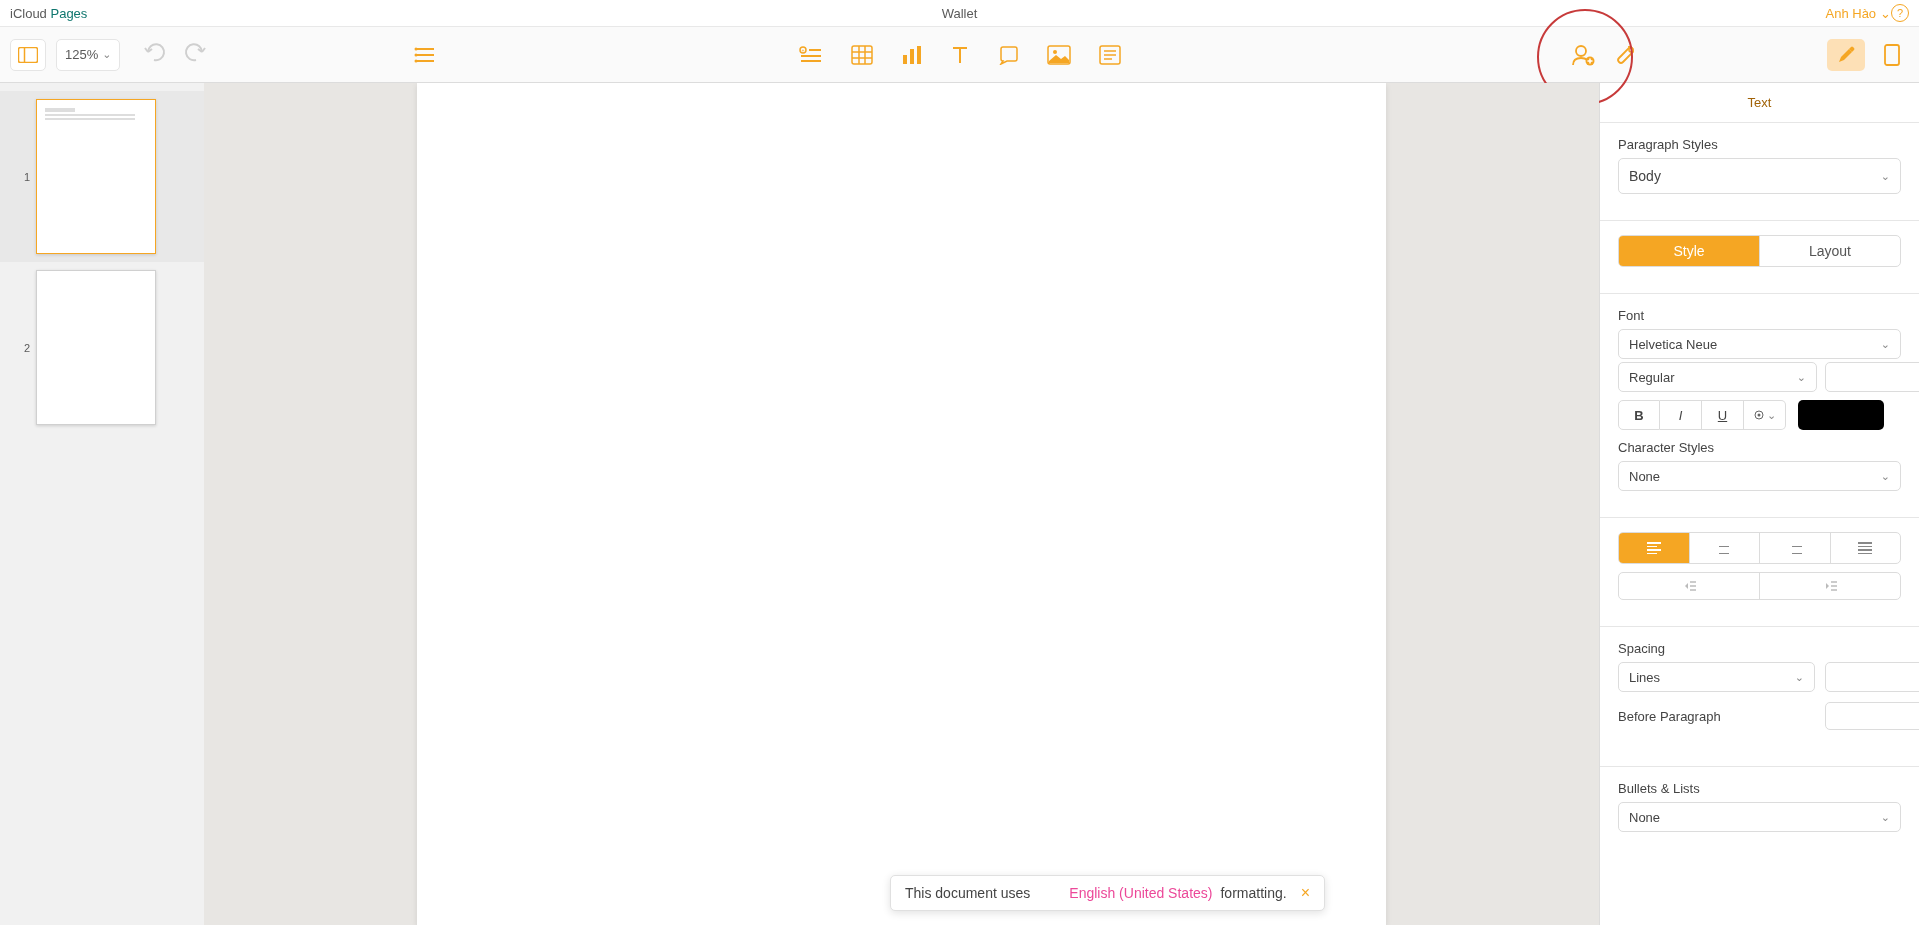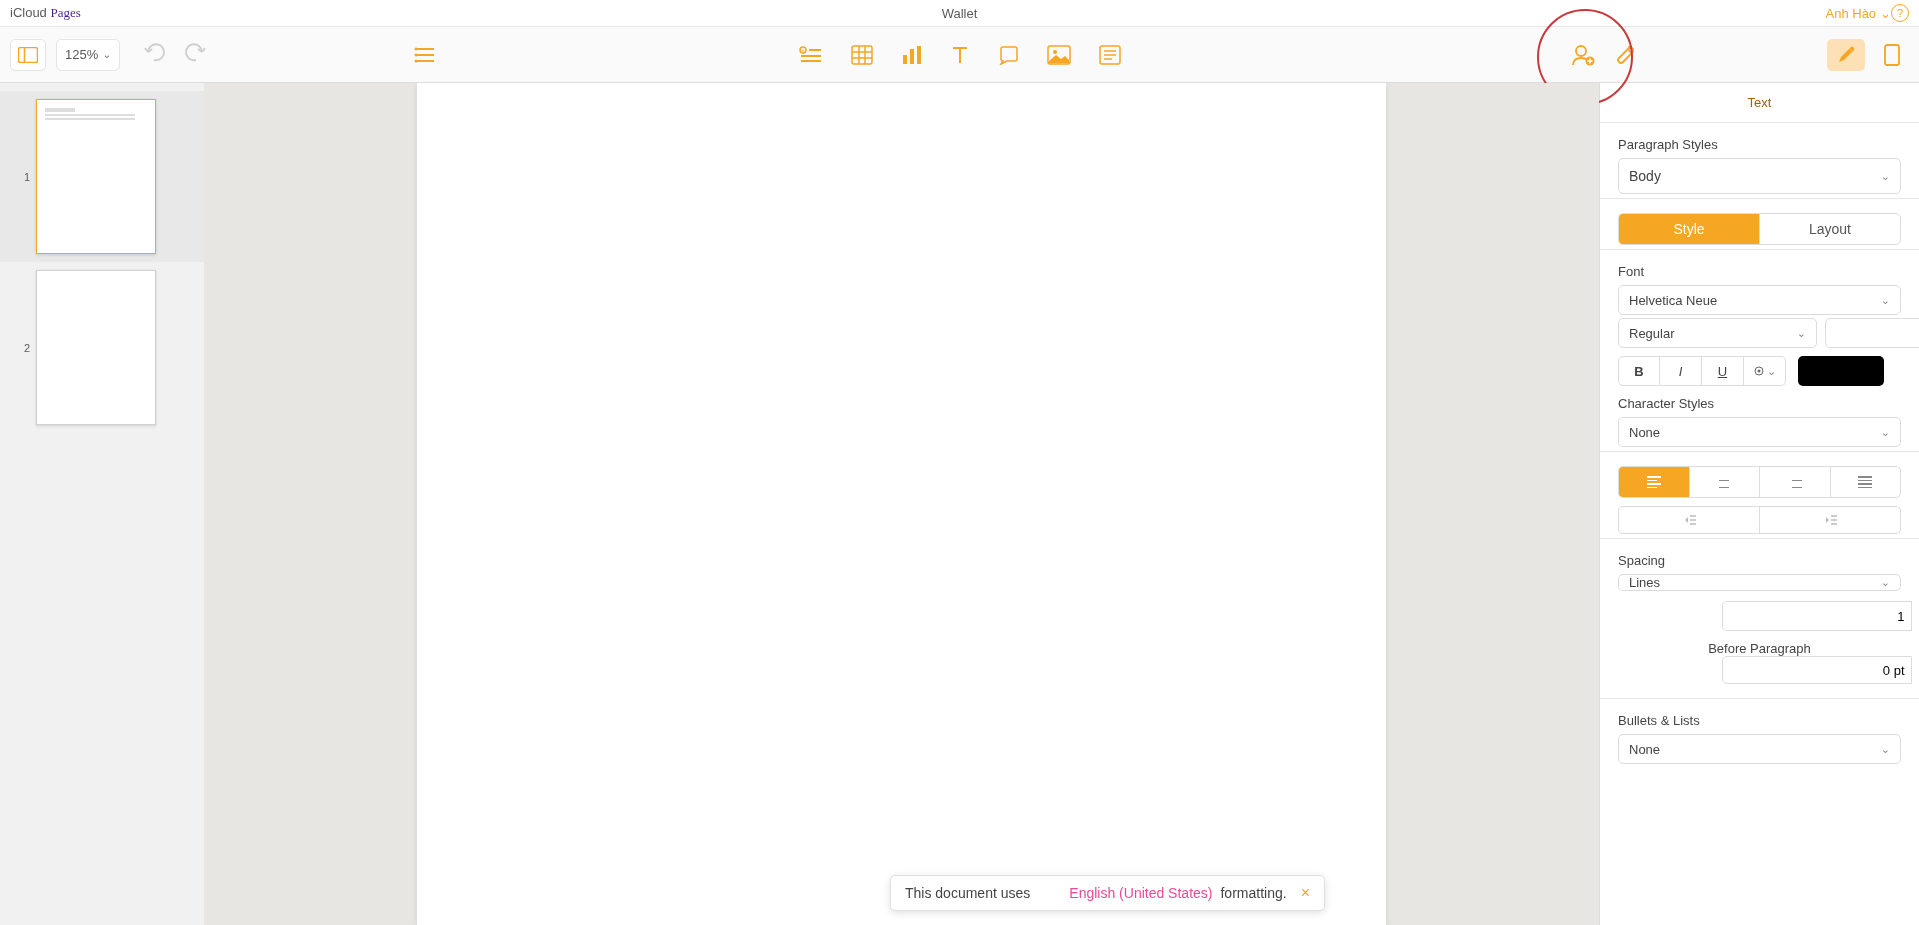--- a/index.html
+++ b/index.html
@@ -2,21 +2,21 @@
 <html><head>
 <meta charset="utf-8">
 <style>
 * { margin: 0; padding: 0; box-sizing: border-box; font-family: -apple-system, BlinkMacSystemFont, "Helvetica Neue", Arial, sans-serif; }
 body { width: 1919px; height: 925px; background: #fff; overflow: hidden; position: relative; }
 
 
 .titlebar { height: 27px; border-bottom: 1px solid #e8e8e8; display: flex; align-items: center; padding: 0 10px; position: relative; }
 .brand { font-size: 13px; font-weight: 500; }
 .brand-icloud { color: #5a5a5a; }
-.brand-pages { color: #4c1d95; font-family: Liberation Serif, serif; }
+.brand-pages { color: #0f766e; }
 .doc-title { position: absolute; left: 50%; transform: translateX(-50%); font-size: 13px; color: #5a5a5a; font-weight: 500; }
 .title-right { margin-left: auto; display: flex; align-items: center; }
 .user { color: #f5a623; font-size: 13px; display: flex; align-items: center; gap: 4px; cursor: pointer; }
 .help-circle { width: 18px; height: 18px; border: 1.5px solid #f5a623; border-radius: 50%; display: flex; align-items: center; justify-content: center; color: #f5a623; font-size: 11px; cursor: pointer; }
 
 
 .toolbar { height: 56px; border-bottom: 1px solid #dcdcdc; display: flex; align-items: center; padding: 0 10px; position: relative; background: #fafafa; }
 .tb-left { display: flex; align-items: center; gap: 10px; }
 .tb-btn { height: 32px; border: 1px solid #e5e5e5; border-radius: 5px; background: #fff; display: flex; align-items: center; justify-content: center; cursor: pointer; color: #f5a623; }
 .view-btn { width: 36px; }
@@ -49,21 +49,21 @@
 .canvas { flex: 1; background: #e8e6e3; position: relative; overflow: hidden; }
 .canvas-inner { position: absolute; inset: 0; overflow-y: scroll; }
 .page { background: #fff; width: 969px; margin: 0 auto; height: 100%; box-shadow: 0 2px 6px rgba(0,0,0,.1); }
 .canvas-inner::-webkit-scrollbar { width: 14px; }
 .canvas-inner::-webkit-scrollbar-track { background: #e8e6e3; }
 .canvas-inner::-webkit-scrollbar-thumb { background: #c0beb9; border-radius: 7px; border: 3px solid #e8e6e3; }
 
 
 .inspector { width: 320px; border-left: 1px solid #dcdcdc; background: #fff; overflow-y: auto; font-size: 13px; color: #444; }
 .insp-header { text-align: center; padding: 12px 0; border-bottom: 1px solid #e6e6e6; font-size: 13px; color: #a16207; }
-.section { padding: 14px 18px 4px; border-bottom: 1px solid #e6e6e6; }
+.section { padding: 14px 18px 26px; border-bottom: 1px solid #e6e6e6; }
 .section-label { font-size: 13px; color: #444; margin-bottom: 6px; display: block; }
 .select-box { width: 100%; height: 36px; border: 1px solid #dcdcdc; border-radius: 5px; background: #fff; display: flex; align-items: center; justify-content: space-between; padding: 0 10px; font-size: 14px; cursor: pointer; color: #444; }
 .select-box.sm { height: 30px; font-size: 13px; }
 .chev { color: #888; font-size: 11px; }
 
 .seg { display: flex; width: 100%; border: 1px solid #dcdcdc; border-radius: 5px; overflow: hidden; }
 .seg-btn { flex: 1; height: 30px; display: flex; align-items: center; justify-content: center; cursor: pointer; font-size: 14px; color: #555; }
 .seg-btn.active { background: #f5a623; color: #fff; }
 .seg-btn:not(:last-child) { border-right: 1px solid #dcdcdc; }
 
@@ -81,25 +81,25 @@
 
 .align-row { display: flex; width: 100%; border: 1px solid #dcdcdc; border-radius: 5px; overflow: hidden; margin-bottom: 8px; }
 .align-btn { flex: 1; height: 30px; display: flex; align-items: center; justify-content: center; cursor: pointer; }
 .align-btn:not(:last-child) { border-right: 1px solid #dcdcdc; }
 .align-btn.active { background: #f5a623; }
 
 .indent-row { display: flex; width: 100%; border: 1px solid #dcdcdc; border-radius: 5px; overflow: hidden; }
 .indent-btn { flex: 1; height: 26px; display: flex; align-items: center; justify-content: center; cursor: pointer; color: #bbb; }
 .indent-btn:not(:last-child) { border-right: 1px solid #dcdcdc; }
 
-.sp-row { display: flex; align-items: center; gap: 10px; margin-bottom: 10px; flex-direction: column; }
+.sp-row { display: flex; align-items: center; gap: 10px; margin-bottom: 10px; }
 .sp-left { flex: 1; }
 .sp-right { width: 76px; display: flex; }
 
-.para-row { display: flex; justify-content: space-between; align-items: center; margin-bottom: 10px; flex-direction: column; }
+.para-row { display: flex; justify-content: space-between; align-items: center; margin-bottom: 10px; }
 .para-input-wrap { width: 76px; display: flex; }
 .para-input { flex: 1; border: 1px solid #dcdcdc; border-radius: 5px 0 0 5px; text-align: right; padding: 0 6px; font-size: 13px; height: 28px; }
 
 
 .notif { position: absolute; bottom: 14px; left: 890px; background: #fff; border: 1px solid #e0e0e0; border-radius: 5px; box-shadow: 0 2px 8px rgba(0,0,0,.12); padding: 8px 14px; display: flex; align-items: center; gap: 8px; font-size: 14px; color: #444; }
 .notif .lang { color: #ec4899; margin-left: 31px; }
 .notif .close { color: #f5a623; font-size: 16px; cursor: pointer; margin-left: 6px; }
 
 
 .al-lines { display: flex; flex-direction: column; gap: 2px; width: 14px; }

